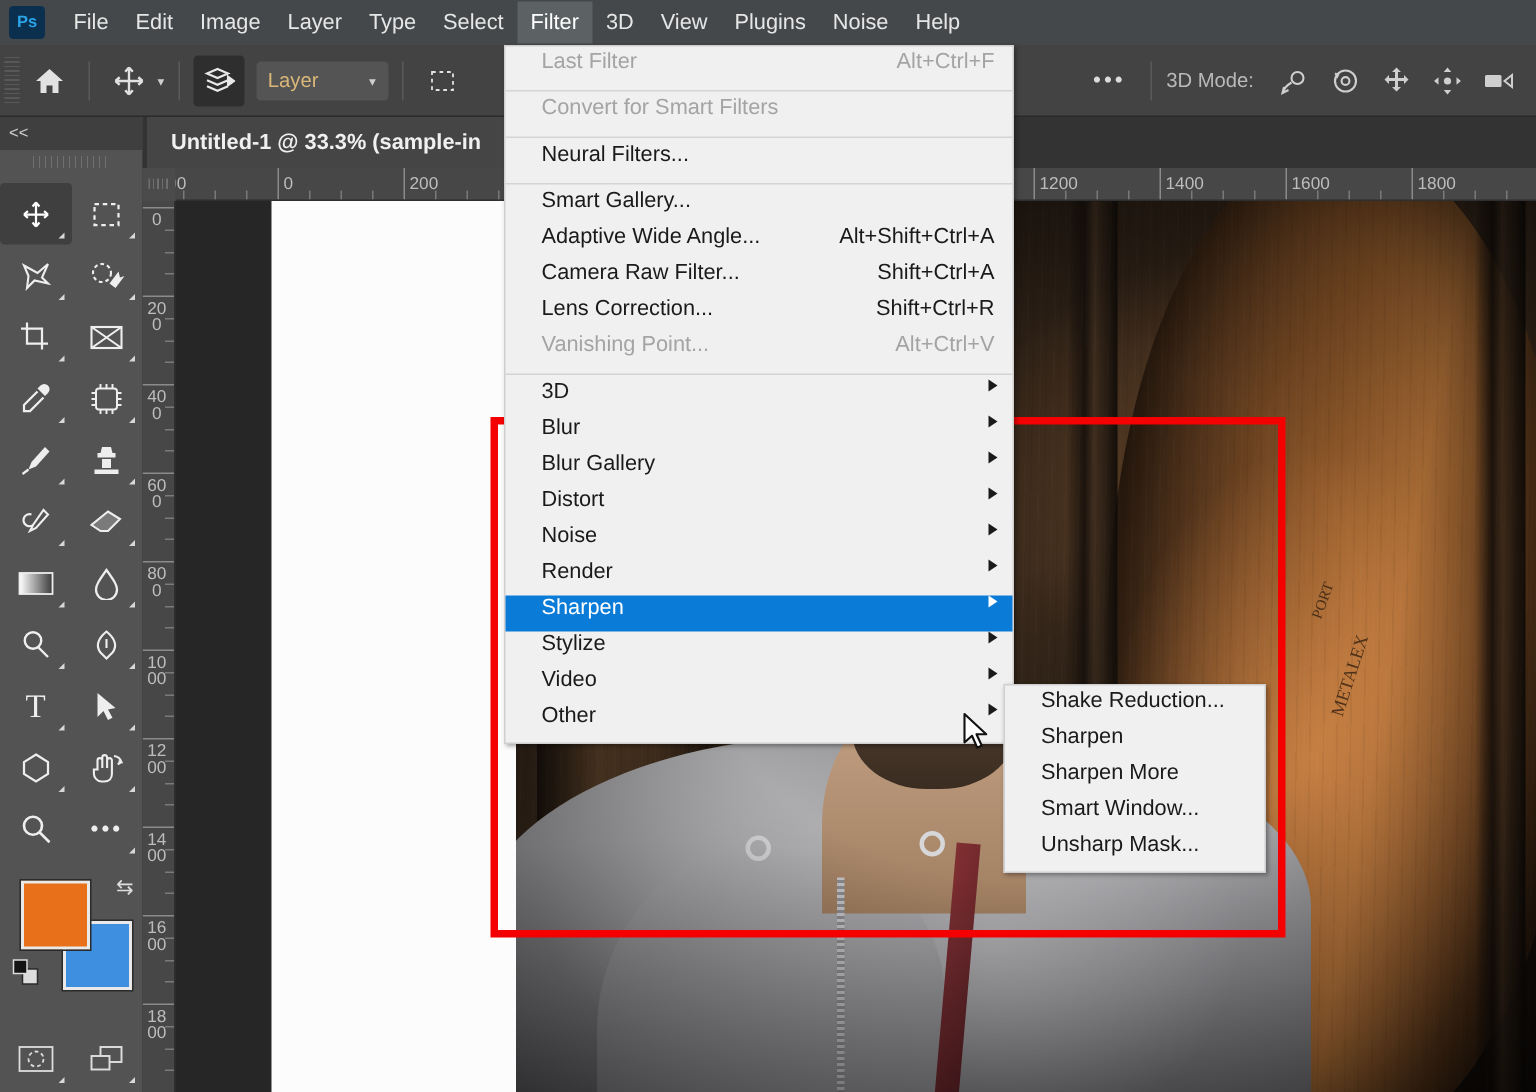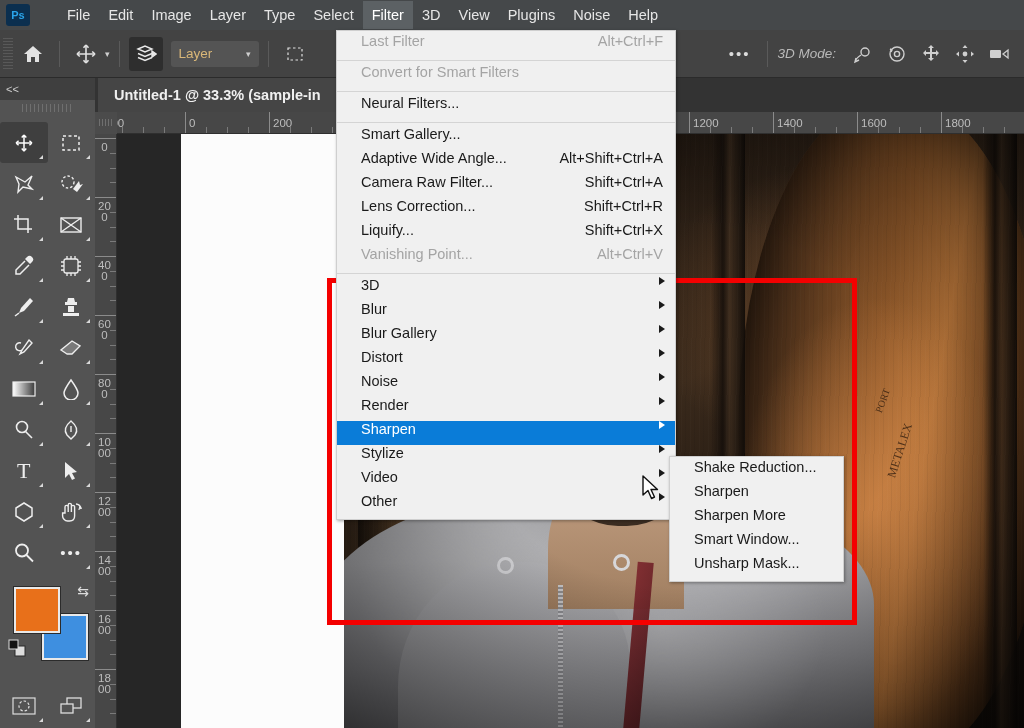--- a/index.html
+++ b/index.html
@@ -10,21 +10,21 @@
     -webkit-font-smoothing: antialiased;
   }
   #app { position:relative; width:1024px; height:728px; overflow:hidden; }
 
   
   .menubar {
     position:absolute; left:0; top:0; width:1024px; height:30px;
     background:#45484a; display:flex; align-items:center; z-index:60;
   }
   .ps-logo {
-    width:24px; height:22px; margin-left:6px; margin-right:28px;
+    width:24px; height:22px; margin-left:6px; margin-right:10px;
     background:#0b2f4f; border-radius:3px;
     color:#2aa3e8; font-size:11px; font-weight:bold;
     display:flex; align-items:center; justify-content:center;
     font-family:"Liberation Sans", sans-serif;
   }
   .menu-item {
     padding:4px 9px; font-size:14.5px; color:#e6e6e6; cursor:default;
     line-height:20px; white-space:nowrap;
   }
   .menu-item.active { background:#5c6164; color:#ffffff; }
@@ -45,21 +45,21 @@
   }
   .ob-btn.pressed { background:#2e2e2e; }
   .ob-chev { font-size:9px; color:#cfcfcf; margin-left:2px; }
   .ob-select {
     height:26px; min-width:88px; background:#545454; border-radius:3px;
     display:flex; align-items:center; justify-content:space-between;
     padding:0 8px; color:#d9b778; font-size:13.5px;
   }
   .ob-select .chev { color:#cfcfcf; font-size:9px; margin-left:10px; }
   .ob-dots { letter-spacing:2px; font-size:15px; color:#dcdcdc; padding:0 8px; }
-  .ob-label { font-size:13.5px; color:#b9b9b9; margin-right:10px;font-style:italic; }
+  .ob-label { font-size:13.5px; color:#b9b9b9; margin-right:10px; }
 
   
   .toolpanel {
     position:absolute; left:0; top:78px; width:95px; height:650px;
     background:#535353; z-index:40;
   }
   .tp-header { height:22px; display:flex; align-items:center; padding-left:6px;
     background:#3f3f3f; color:#cfcfcf; font-size:11px; }
   .tp-grip { height:16px; margin:4px 0 2px 0; display:flex; justify-content:center; }
   .tp-grip i { display:block; width:52px; height:8px;
@@ -636,24 +636,20 @@
         <span class="accel">Alt+Shift+Ctrl+A</span>
       </div>
       <div class="mrow">
         <span class="lbl">Camera Raw Filter...</span>
         <span class="accel">Shift+Ctrl+A</span>
       </div>
       <div class="mrow">
         <span class="lbl">Lens Correction...</span>
         <span class="accel">Shift+Ctrl+R</span>
       </div>
-      <div class="mrow">
-        <span class="lbl">Liquify...</span>
-        <span class="accel">Shift+Ctrl+X</span>
-      </div>
       <div class="mrow dim">
         <span class="lbl">Vanishing Point...</span>
         <span class="accel">Alt+Ctrl+V</span>
       </div>
       <div class="msep"></div>
       <div class="mrow">
         <span class="lbl">3D</span>
         <span class="arrow"></span>
       </div>
       <div class="mrow">

